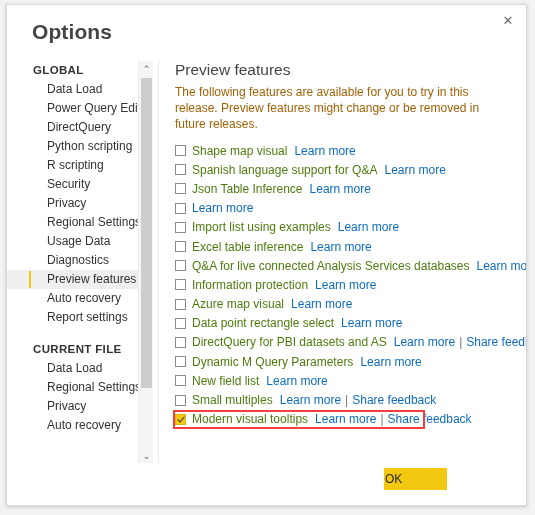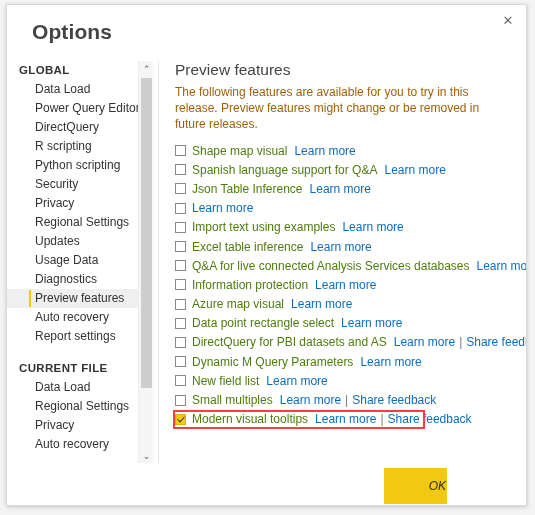--- a/index.html
+++ b/index.html
@@ -60,29 +60,29 @@
     top: 56px;
     width: 131px;
     height: 402px;
     overflow: hidden;
   }
   .nav-group-header {
     font-size: 11.5px;
     font-weight: bold;
     color: #333333;
     letter-spacing: 0.35px;
-    padding-left: 12px;
+    padding-left: 26px;
     height: 19px;
     line-height: 19px;
   }
   .nav-item {
     position: relative;
     font-size: 12px;
     color: #333333;
-    padding-left: 28px;
+    padding-left: 40px;
     height: 19px;
     line-height: 19px;
     cursor: pointer;
     white-space: nowrap;
   }
   .nav-item.selected {
     background: #efefef;
   }
   .nav-item.selected::before {
     content: "";
@@ -217,29 +217,28 @@
   .footer {
     position: absolute;
     left: 0;
     right: 0;
     bottom: 0;
     height: 44px;
   }
   .btn {
     position: absolute;
     top: 7px;
-    height: 36px;
+    height: 22px;
     font-size: 12px;
     font-family: "Liberation Sans", sans-serif;
     cursor: pointer;
     box-sizing: border-box;
     line-height: 20px;
-    text-align: right;
+    text-align: left;
     padding: 0;
-    font-style: italic;
   }
   .btn-ok {
     right: 79px;
     width: 63px;
     background: #f2c811;
     border: 1px solid #f2c811;
     color: #2b2b2b;
   }
   .btn-cancel {
     right: 9px;
@@ -255,26 +254,25 @@
 <div class="dialog">
 
   <div class="title">Options</div>
   <button class="close-btn">✕</button>
 
   <div class="sidebar" id="sidebar">
       <div class="nav-group-header">GLOBAL</div>
       <div class="nav-item">Data Load</div>
       <div class="nav-item">Power Query Editor</div>
       <div class="nav-item">DirectQuery</div>
+      <div class="nav-item">Python scripting</div>
       <div class="nav-item">R scripting</div>
-      <div class="nav-item">Python scripting</div>
       <div class="nav-item">Security</div>
       <div class="nav-item">Privacy</div>
       <div class="nav-item">Regional Settings</div>
-      <div class="nav-item">Updates</div>
       <div class="nav-item">Usage Data</div>
       <div class="nav-item">Diagnostics</div>
       <div class="nav-item selected">Preview features</div>
       <div class="nav-item">Auto recovery</div>
       <div class="nav-item">Report settings</div>
       <div class="nav-spacer"></div>
       <div class="nav-group-header">CURRENT FILE</div>
       <div class="nav-item">Data Load</div>
       <div class="nav-item">Regional Settings</div>
       <div class="nav-item">Privacy</div>
@@ -307,21 +305,21 @@
           <div class="cbox"></div>
           <span class="feat-label">Json Table Inference</span>
           <span class="lnk">Learn more</span>
         </div>
         <div class="feature-row">
           <div class="cbox"></div>
           <span class="lnk">Learn more</span>
         </div>
         <div class="feature-row">
           <div class="cbox"></div>
-          <span class="feat-label">Import text using examples</span>
+          <span class="feat-label">Import list using examples</span>
           <span class="lnk">Learn more</span>
         </div>
         <div class="feature-row">
           <div class="cbox"></div>
           <span class="feat-label">Excel table inference</span>
           <span class="lnk">Learn more</span>
         </div>
         <div class="feature-row">
           <div class="cbox"></div>
           <span class="feat-label">Q&amp;A for live connected Analysis Services databases</span>

